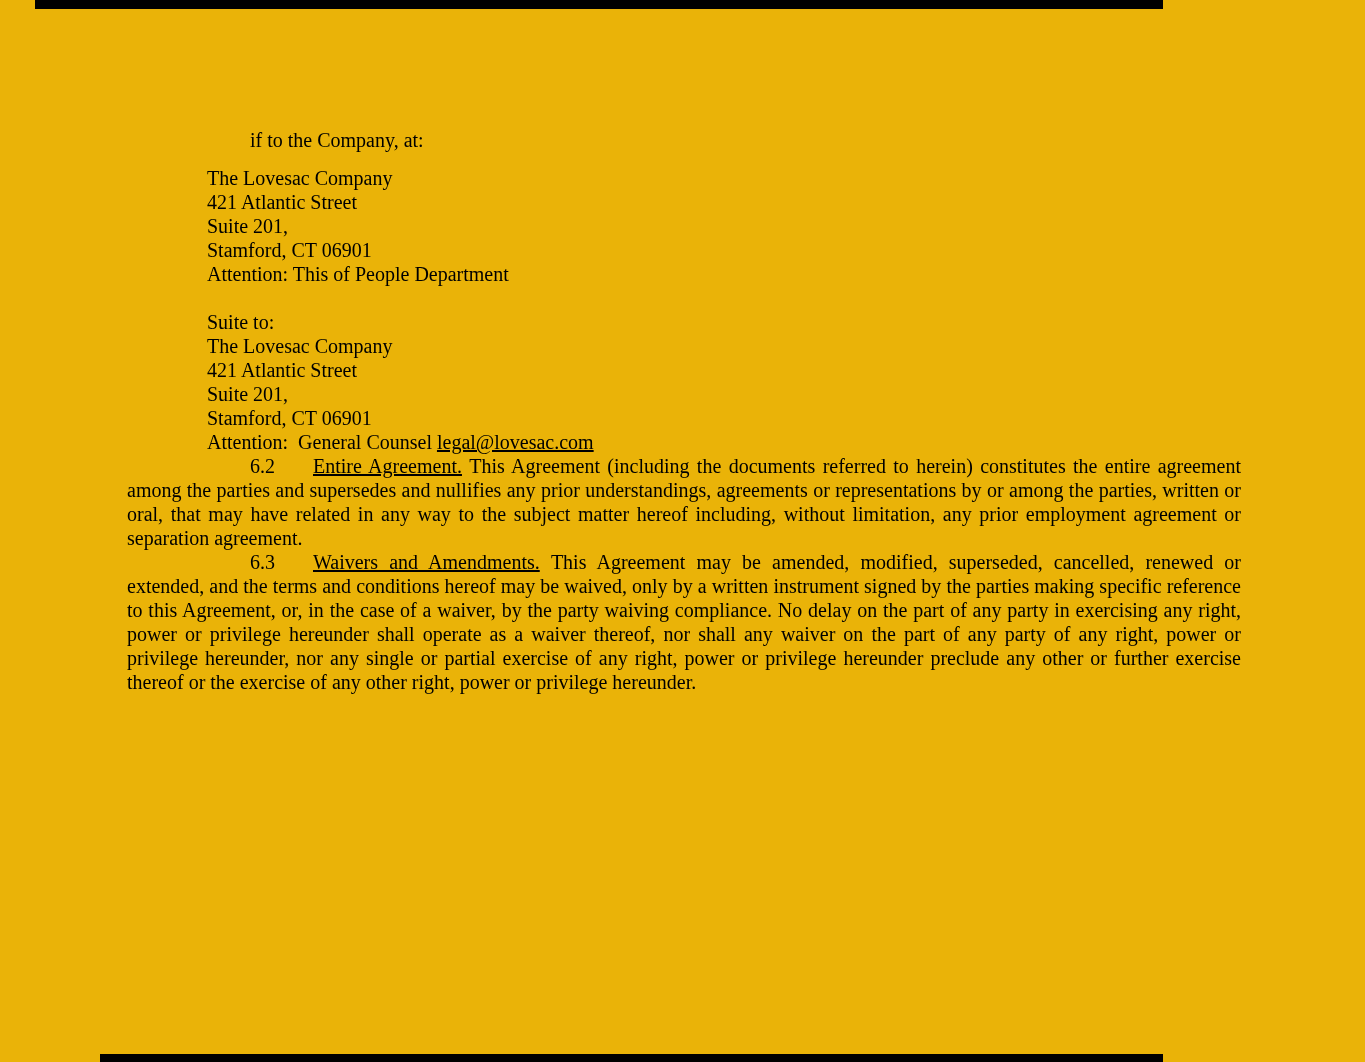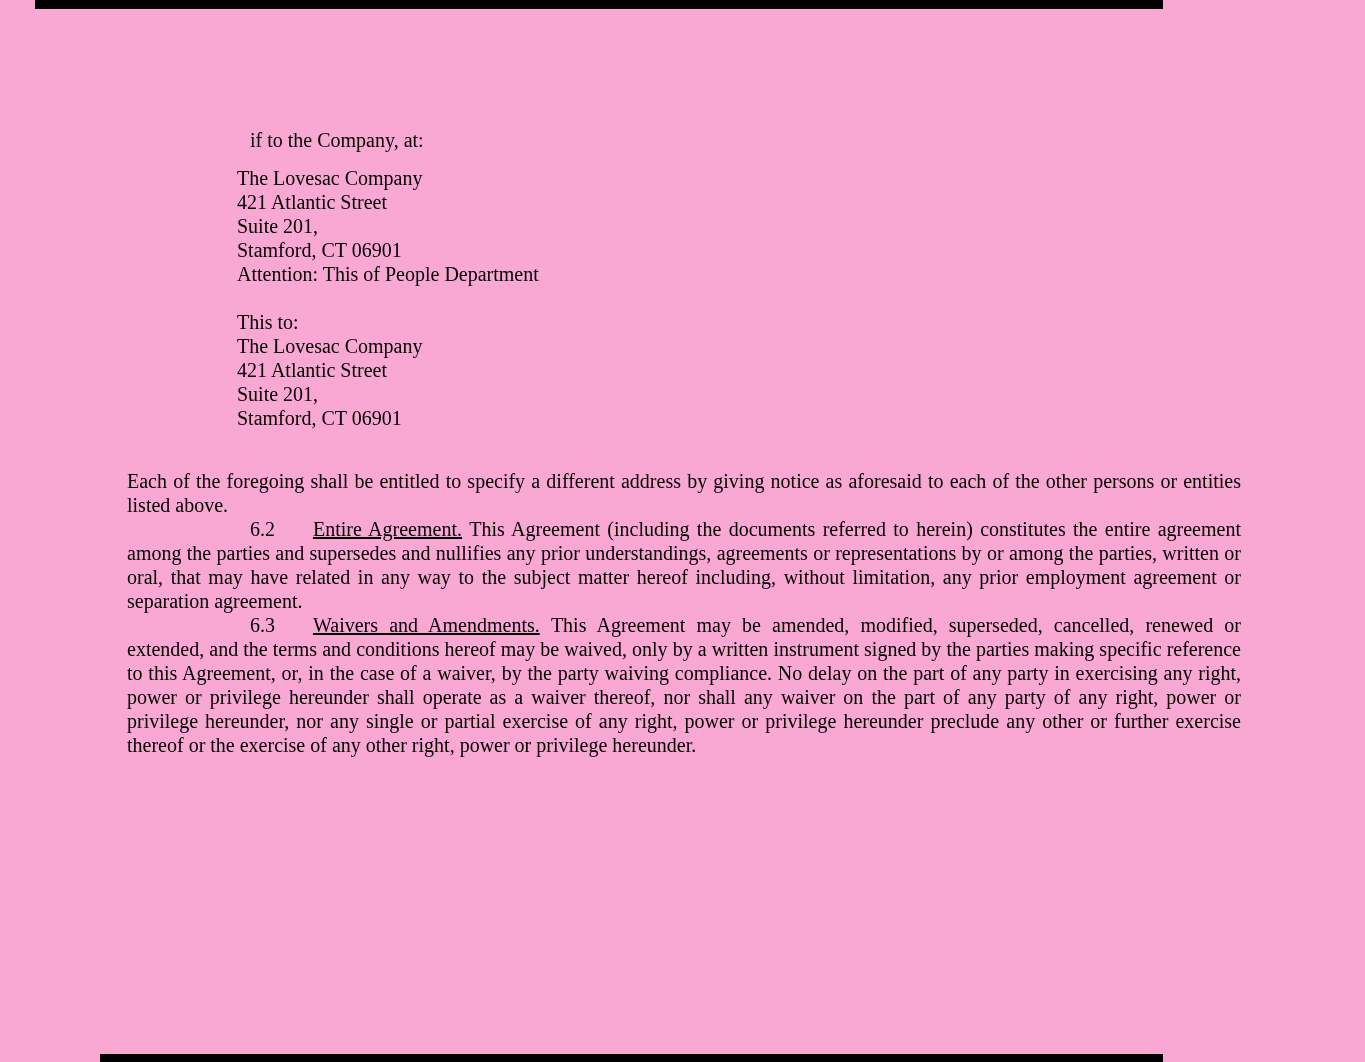--- a/index.html
+++ b/index.html
@@ -4,21 +4,21 @@
 <style>
   html, body {
     margin: 0;
     padding: 0;
     background: #ffffff;
   }
   .page {
     position: relative;
     width: 1365px;
     height: 1062px;
-    background: #f9a8d4;
+    background: #eab308;
     overflow: hidden;
     font-family: "Liberation Serif", "DejaVu Serif", serif;
     color: #000000;
     font-size: 20px;
     line-height: 24px;
   }
   .scan-bar {
     position: absolute;
     background: #000000;
   }
@@ -27,21 +27,21 @@
 
   .content {
     position: absolute;
     left: 127px;
     top: 128px;
     width: 1114px;
   }
   p { margin: 0; padding: 0; }
 
   .intro { margin-left: 123px; }
-  .addr  { margin-left: 110px; }
+  .addr  { margin-left: 80px; }
   .addr-company { margin-top: 14px; }
   .addr-copy    { margin-top: 24px; }
   .intro-exec   { margin-top: 24px; }
   .addr-exec    { margin-top: 13px; }
 
   .body-para { text-align: justify; }
   .para-each { margin-top: 39px; }
   .section   { text-indent: 123px; }
 
   .sec-num {
@@ -69,29 +69,29 @@
 
     <div class="addr addr-company">
       <div>The Lovesac Company</div>
       <div>421 Atlantic Street</div>
       <div>Suite 201,</div>
       <div>Stamford, CT 06901</div>
       <div>Attention: This of People Department</div>
     </div>
 
     <div class="addr addr-copy">
-      <div>This to:</div>
+      <div>Suite to:</div>
       <div>The Lovesac Company</div>
       <div>421 Atlantic Street</div>
       <div>Suite 201,</div>
       <div>Stamford, CT 06901</div>
+      <div><span>Attention:&nbsp; General Counsel </span><a class="email-link">legal@lovesac.com</a></div>
     </div>
 
 
 
-    <p class="body-para para-each">Each of the foregoing shall be entitled to specify a different address by giving notice as aforesaid to each of the other persons or entities listed above.</p>
 
     <p class="body-para section"><span class="sec-num">6.2</span><span class="sec-head">Entire Agreement.</span><span>&nbsp;This Agreement (including the documents referred to herein) constitutes the entire agreement among the parties and supersedes and nullifies any prior understandings, agreements or representations by or among the parties, written or oral, that may have related in any way to the subject matter hereof including, without limitation, any prior employment agreement or separation agreement.</span></p>
 
     <p class="body-para section"><span class="sec-num">6.3</span><span class="sec-head">Waivers and Amendments.</span><span>&nbsp;This Agreement may be amended, modified, superseded, cancelled, renewed or extended, and the terms and conditions hereof may be waived, only by a written instrument signed by the parties making specific reference to this Agreement, or, in the case of a waiver, by the party waiving compliance. No delay on the part of any party in exercising any right, power or privilege hereunder shall operate as a waiver thereof, nor shall any waiver on the part of any party of any right, power or privilege hereunder, nor any single or partial exercise of any right, power or privilege hereunder preclude any other or further exercise thereof or the exercise of any other right, power or privilege hereunder.</span></p>
 
   </div>
 </div>
 
 </body></html>

